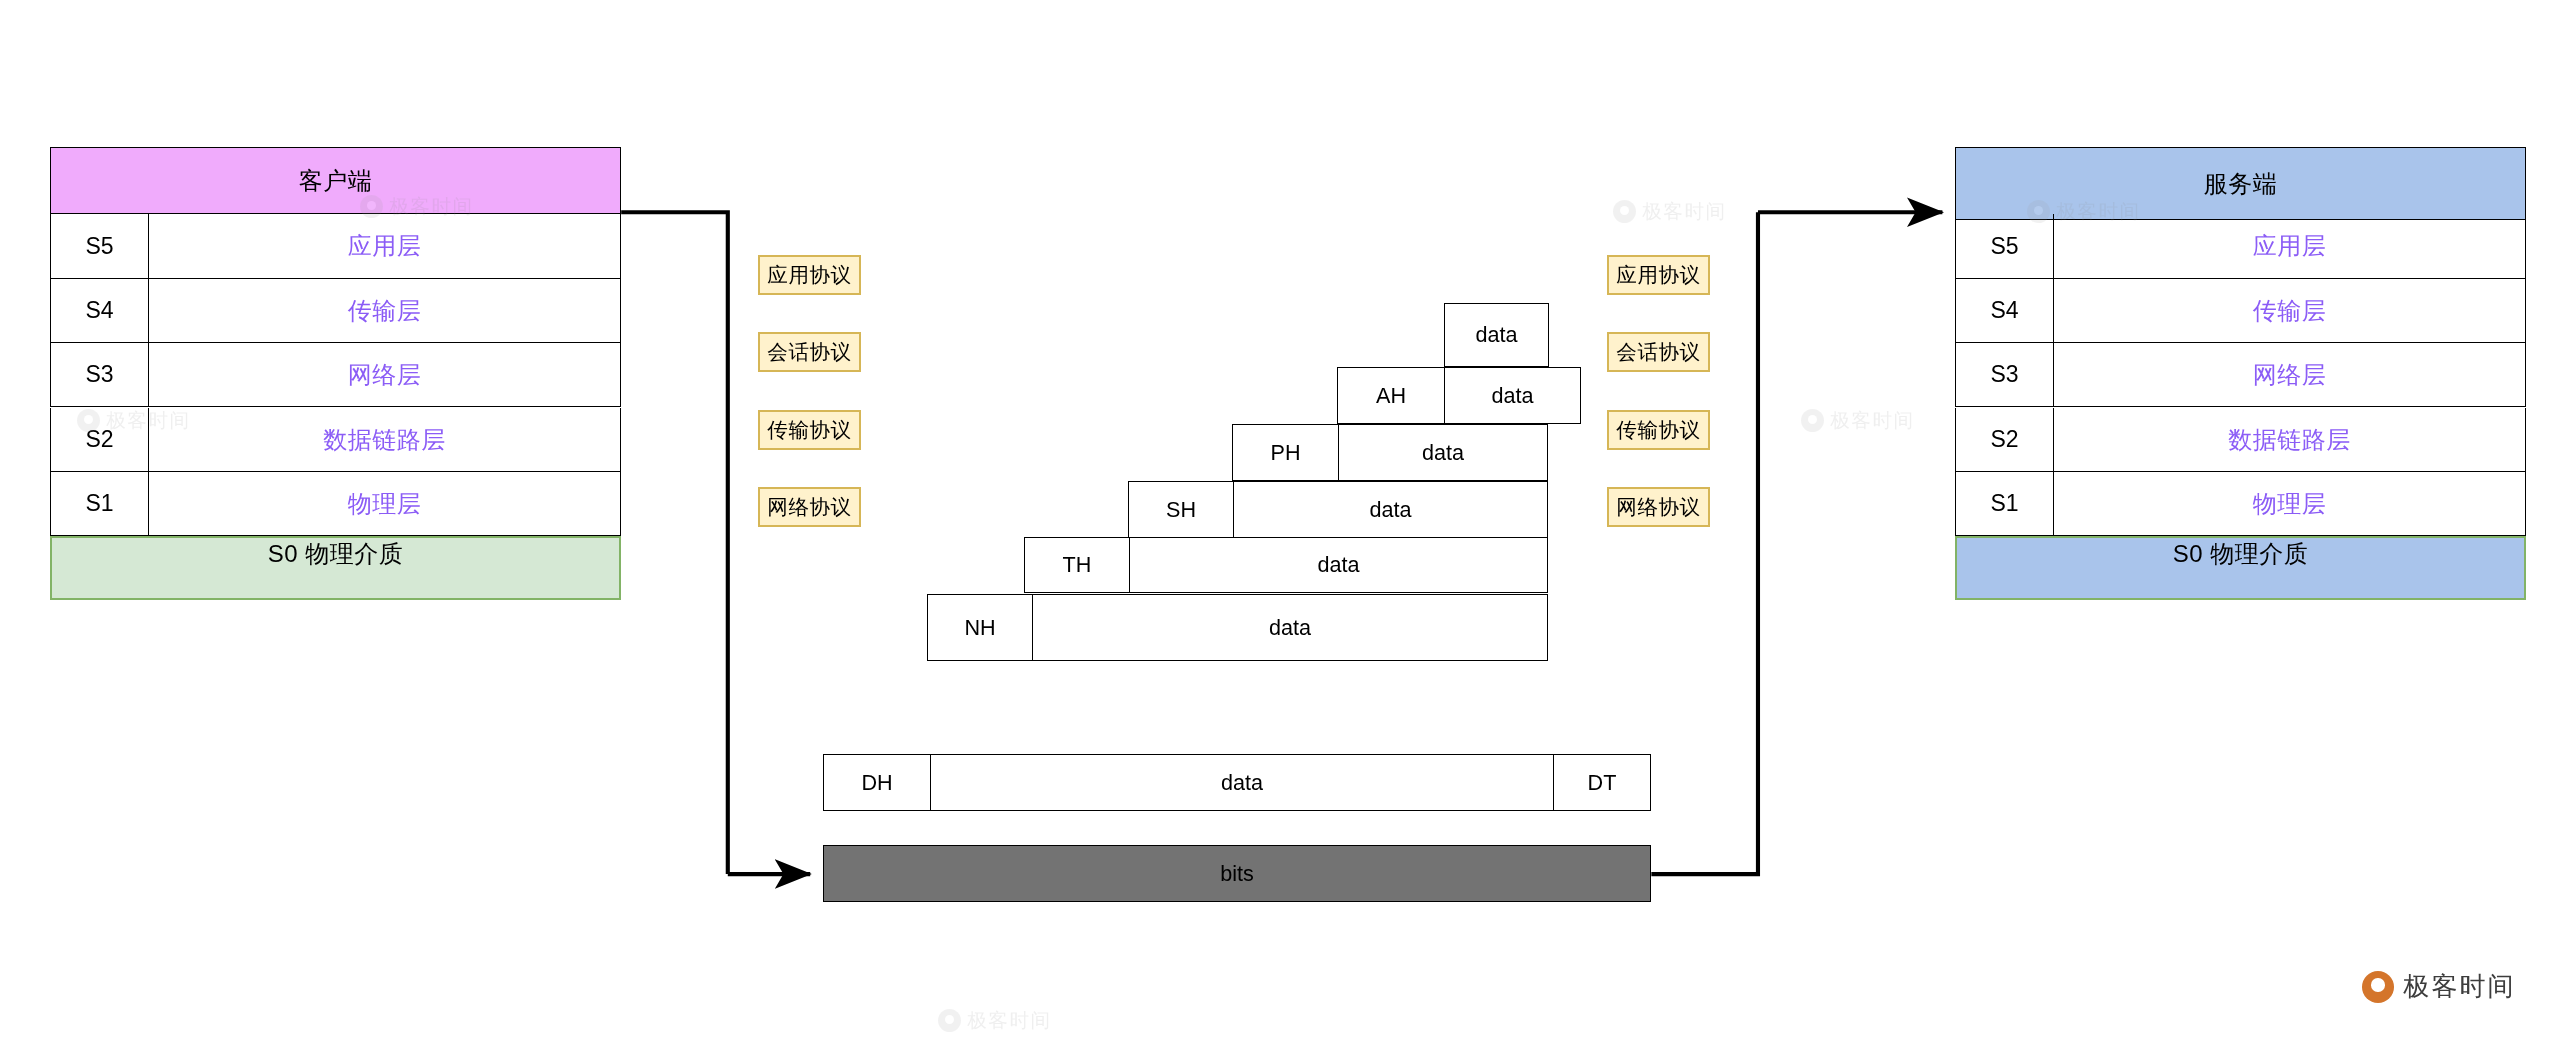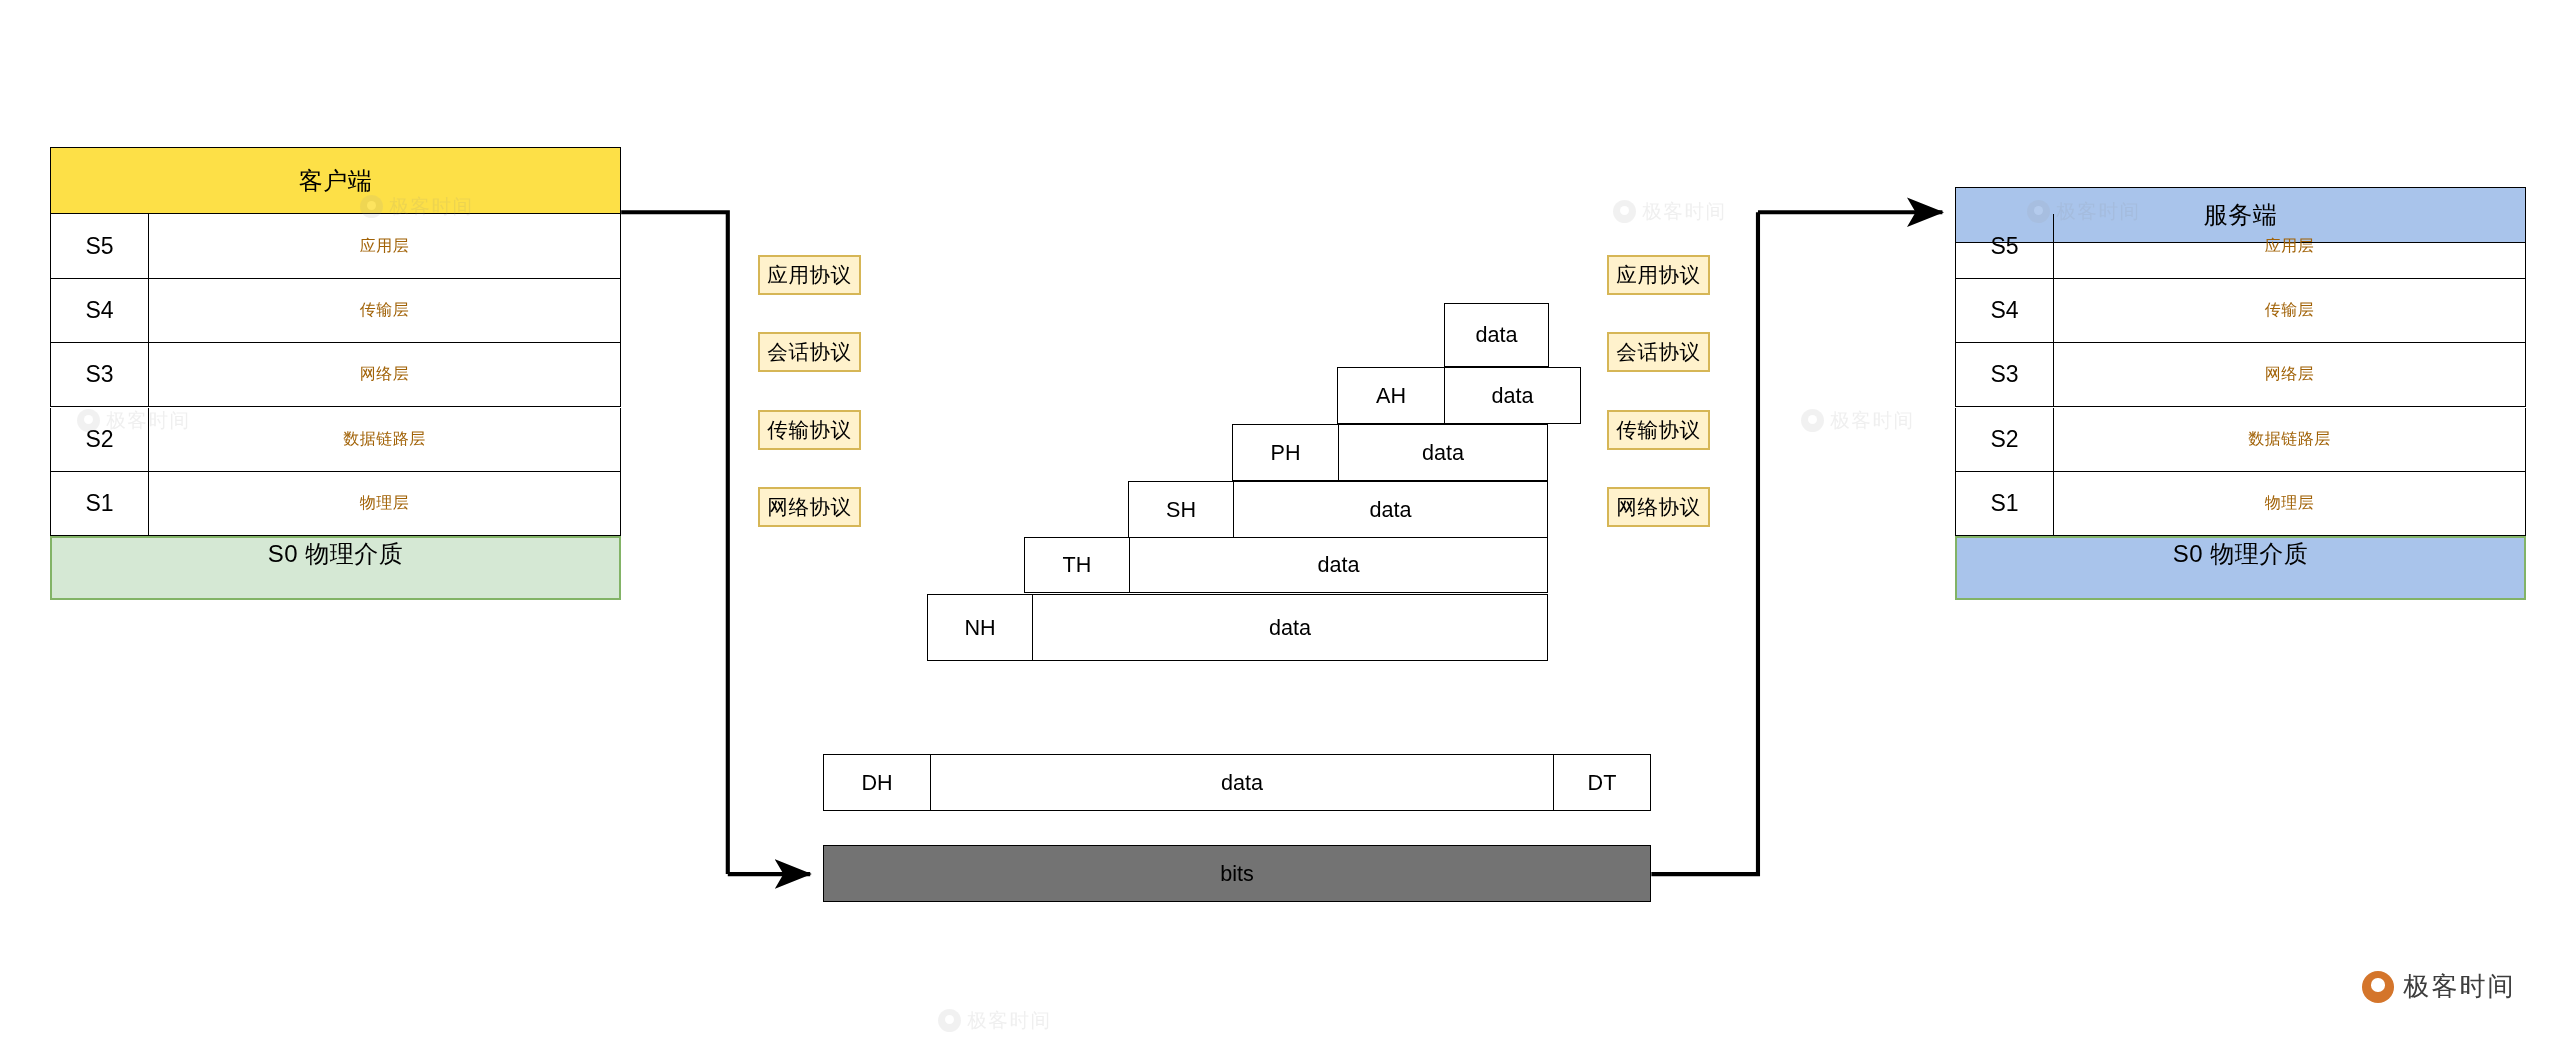--- a/index.html
+++ b/index.html
@@ -29,21 +29,21 @@
   .stack .row .c-code{
     width:98px;flex:0 0 98px;
     box-sizing:border-box;
     border-right:1.5px solid #000;
     display:flex;align-items:center;justify-content:center;
     font-size:23px;color:#000000;
   }
   .stack .row .c-name{
     flex:1 1 auto;
     display:flex;align-items:center;justify-content:center;
-    font-size:16px;color:#a16207;letter-spacing:0.5px;
+    font-size:24px;color:#8b5cf6;letter-spacing:0.5px;
   }
   .stack .foot{
     position:absolute;left:0;right:0;
     box-sizing:border-box;
     display:flex;align-items:flex-start;justify-content:center;
     font-size:24px;color:#000;letter-spacing:0.5px;
   }
 
   
   .pill{
@@ -115,21 +115,21 @@
     font-size:26px;color:#3d3d3d;letter-spacing:2.1px;white-space:nowrap;
   }
 </style>
 </head>
 <body>
 
 <div id="stage">
 
   <div class="stack" id="client-stack" style="left:50px;top:147px;width:571px;height:750px;">
 
-    <div class="hdr" id="client-header" style="top:0;height:67px;background:#fde047;">
+    <div class="hdr" id="client-header" style="top:0;height:67px;background:#f0abfc;">
       <span>客户端</span>
     </div>
 
     <div class="row" style="top:67px;height:65px;">
       <div class="c-code">S5</div>
       <div class="c-name">应用层</div>
     </div>
     <div class="row" style="top:132px;height:64px;">
       <div class="c-code">S4</div>
       <div class="c-name">传输层</div>
@@ -212,21 +212,21 @@
     <div class="cell divl" style="flex:1 1 auto;">data</div>
     <div class="cell divl" style="flex:0 0 97px;">DT</div>
   </div>
 
   <div class="bits-row" style="left:823px;top:845px;width:828px;height:57px;">
     <span>bits</span>
   </div>
 
   <div class="stack" id="server-stack" style="left:1955px;top:147px;width:571px;height:750px;">
 
-    <div class="hdr" id="server-header" style="top:0;height:56px;background:#a9c4eb;margin-top:40px;">
+    <div class="hdr" id="server-header" style="top:0;height:73px;background:#a9c4eb;">
       <span>服务端</span>
     </div>
 
     <div class="row" style="top:67px;height:65px;">
       <div class="c-code">S5</div>
       <div class="c-name">应用层</div>
     </div>
     <div class="row" style="top:132px;height:64px;">
       <div class="c-code">S4</div>
       <div class="c-name">传输层</div>

